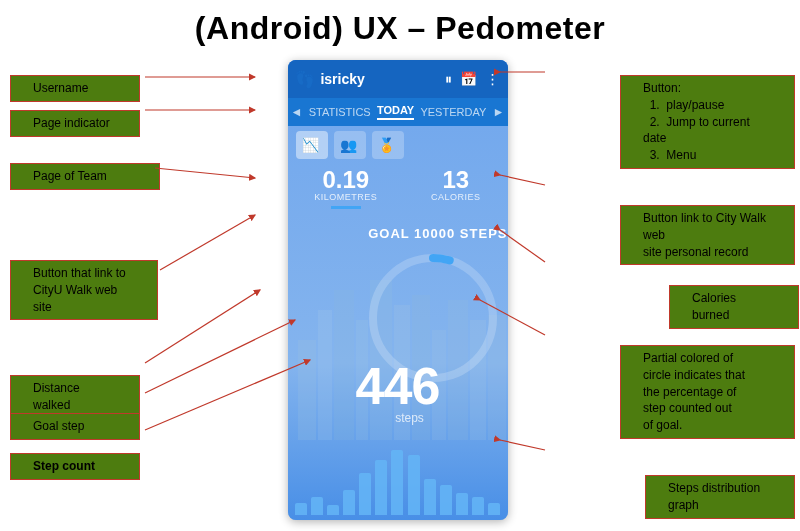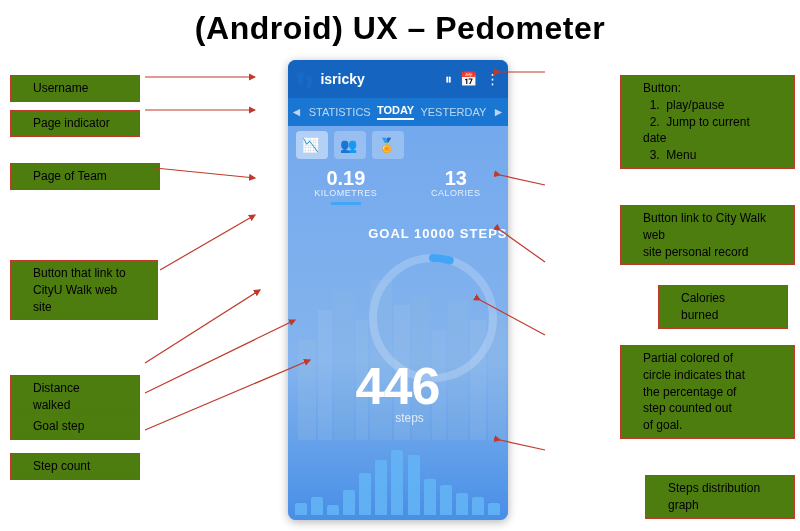--- a/index.html
+++ b/index.html
@@ -62,26 +62,26 @@
       position: absolute;
     }
 
     
     .ann-username { top: 20px; left: 10px; width: 130px; }
     .ann-page-indicator { top: 55px; left: 10px; width: 130px; }
     .ann-page-of-team { top: 108px; left: 10px; width: 150px; }
     .ann-button-cityu { top: 205px; left: 10px; width: 148px; }
     .ann-distance { top: 320px; left: 10px; width: 130px; }
     .ann-goal-step { top: 358px; left: 10px; width: 130px; }
-    .ann-step-count { top: 398px; left: 10px; width: 130px; }
+    .ann-step-count { top: 398px; left: 10px; width: 130px; font-weight: bold; }
 
     
     .ann-button-controls { top: 20px; right: 5px; width: 175px; }
     .ann-city-walk { top: 150px; right: 5px; width: 175px; }
-    .ann-calories { top: 230px; right: 12px; width: 130px; }
+    .ann-calories { top: 230px; right: 1px; width: 130px; }
     .ann-partial-circle { top: 290px; right: 5px; width: 175px; }
     .ann-steps-dist { top: 420px; right: 5px; width: 150px; }
 
     
     .arrows-svg {
       position: absolute;
       top: 0; left: 0;
       width: 800px;
       height: 531px;
       pointer-events: none;
@@ -202,21 +202,21 @@
       left: 0; right: 0;
       display: flex;
       justify-content: space-around;
       align-items: flex-start;
     }
     .stat-block {
       text-align: center;
       color: #fff;
     }
     .stat-value {
-      font-size: 20px;
+      font-size: 24px;
       font-weight: bold;
       line-height: 1;
     }
     .stat-label {
       font-size: 9px;
       opacity: 0.8;
       letter-spacing: 0.5px;
     }
     .stat-separator {
       width: 30px;

